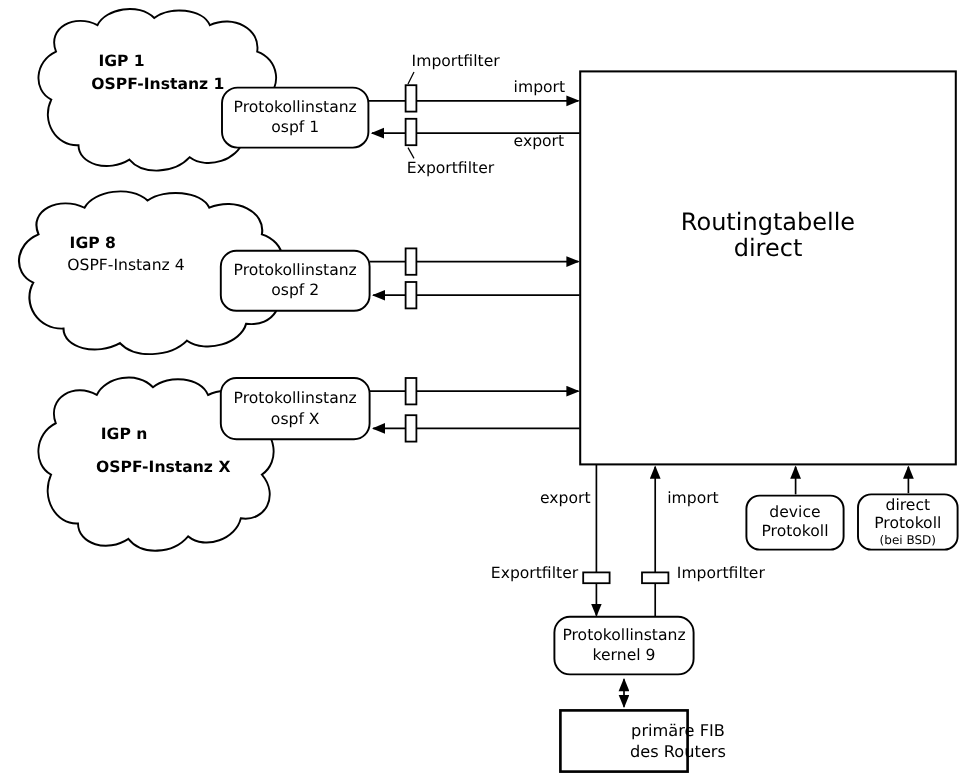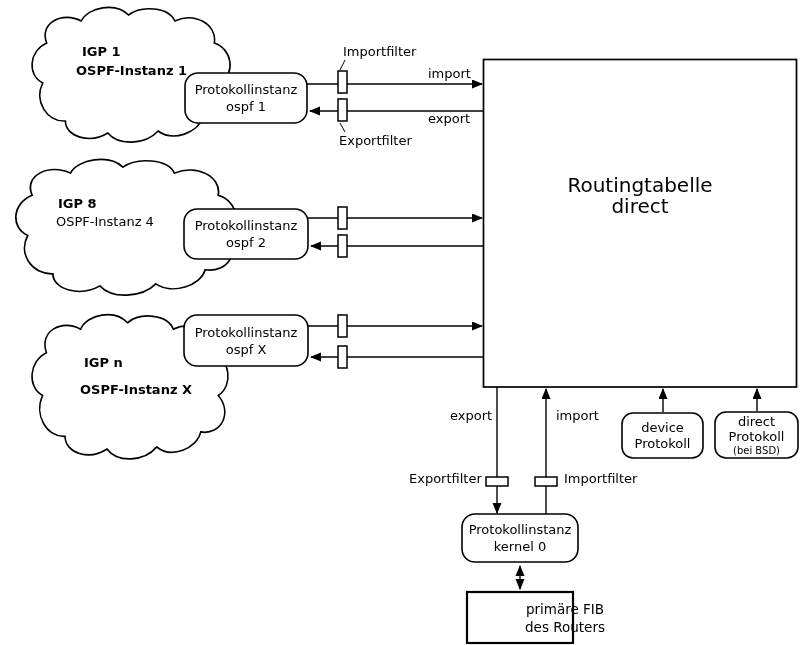--- a/index.html
+++ b/index.html
@@ -125,20 +125,20 @@
     <span>Protokoll</span>
   </div>
   <div class="boxlabel" style="left:715px;top:412px;width:83px;height:46px;line-height:15px;">
     <span>direct</span>
     <span>Protokoll</span>
     <span class="small">(bei BSD)</span>
   </div>
 
   <div class="boxlabel" style="left:462px;top:514px;width:116px;height:48px;">
     <span>Protokollinstanz</span>
-    <span>kernel 0</span>
+    <span>kernel 9</span>
   </div>
   <div class="boxlabel" style="left:467px;top:592px;width:106px;height:51px;font-size:13.5px;line-height:18px;padding-left:45px;">
     <span>primäre FIB</span>
     <span>des Routers</span>
   </div>
 
 </div>
 
 </body></html>

